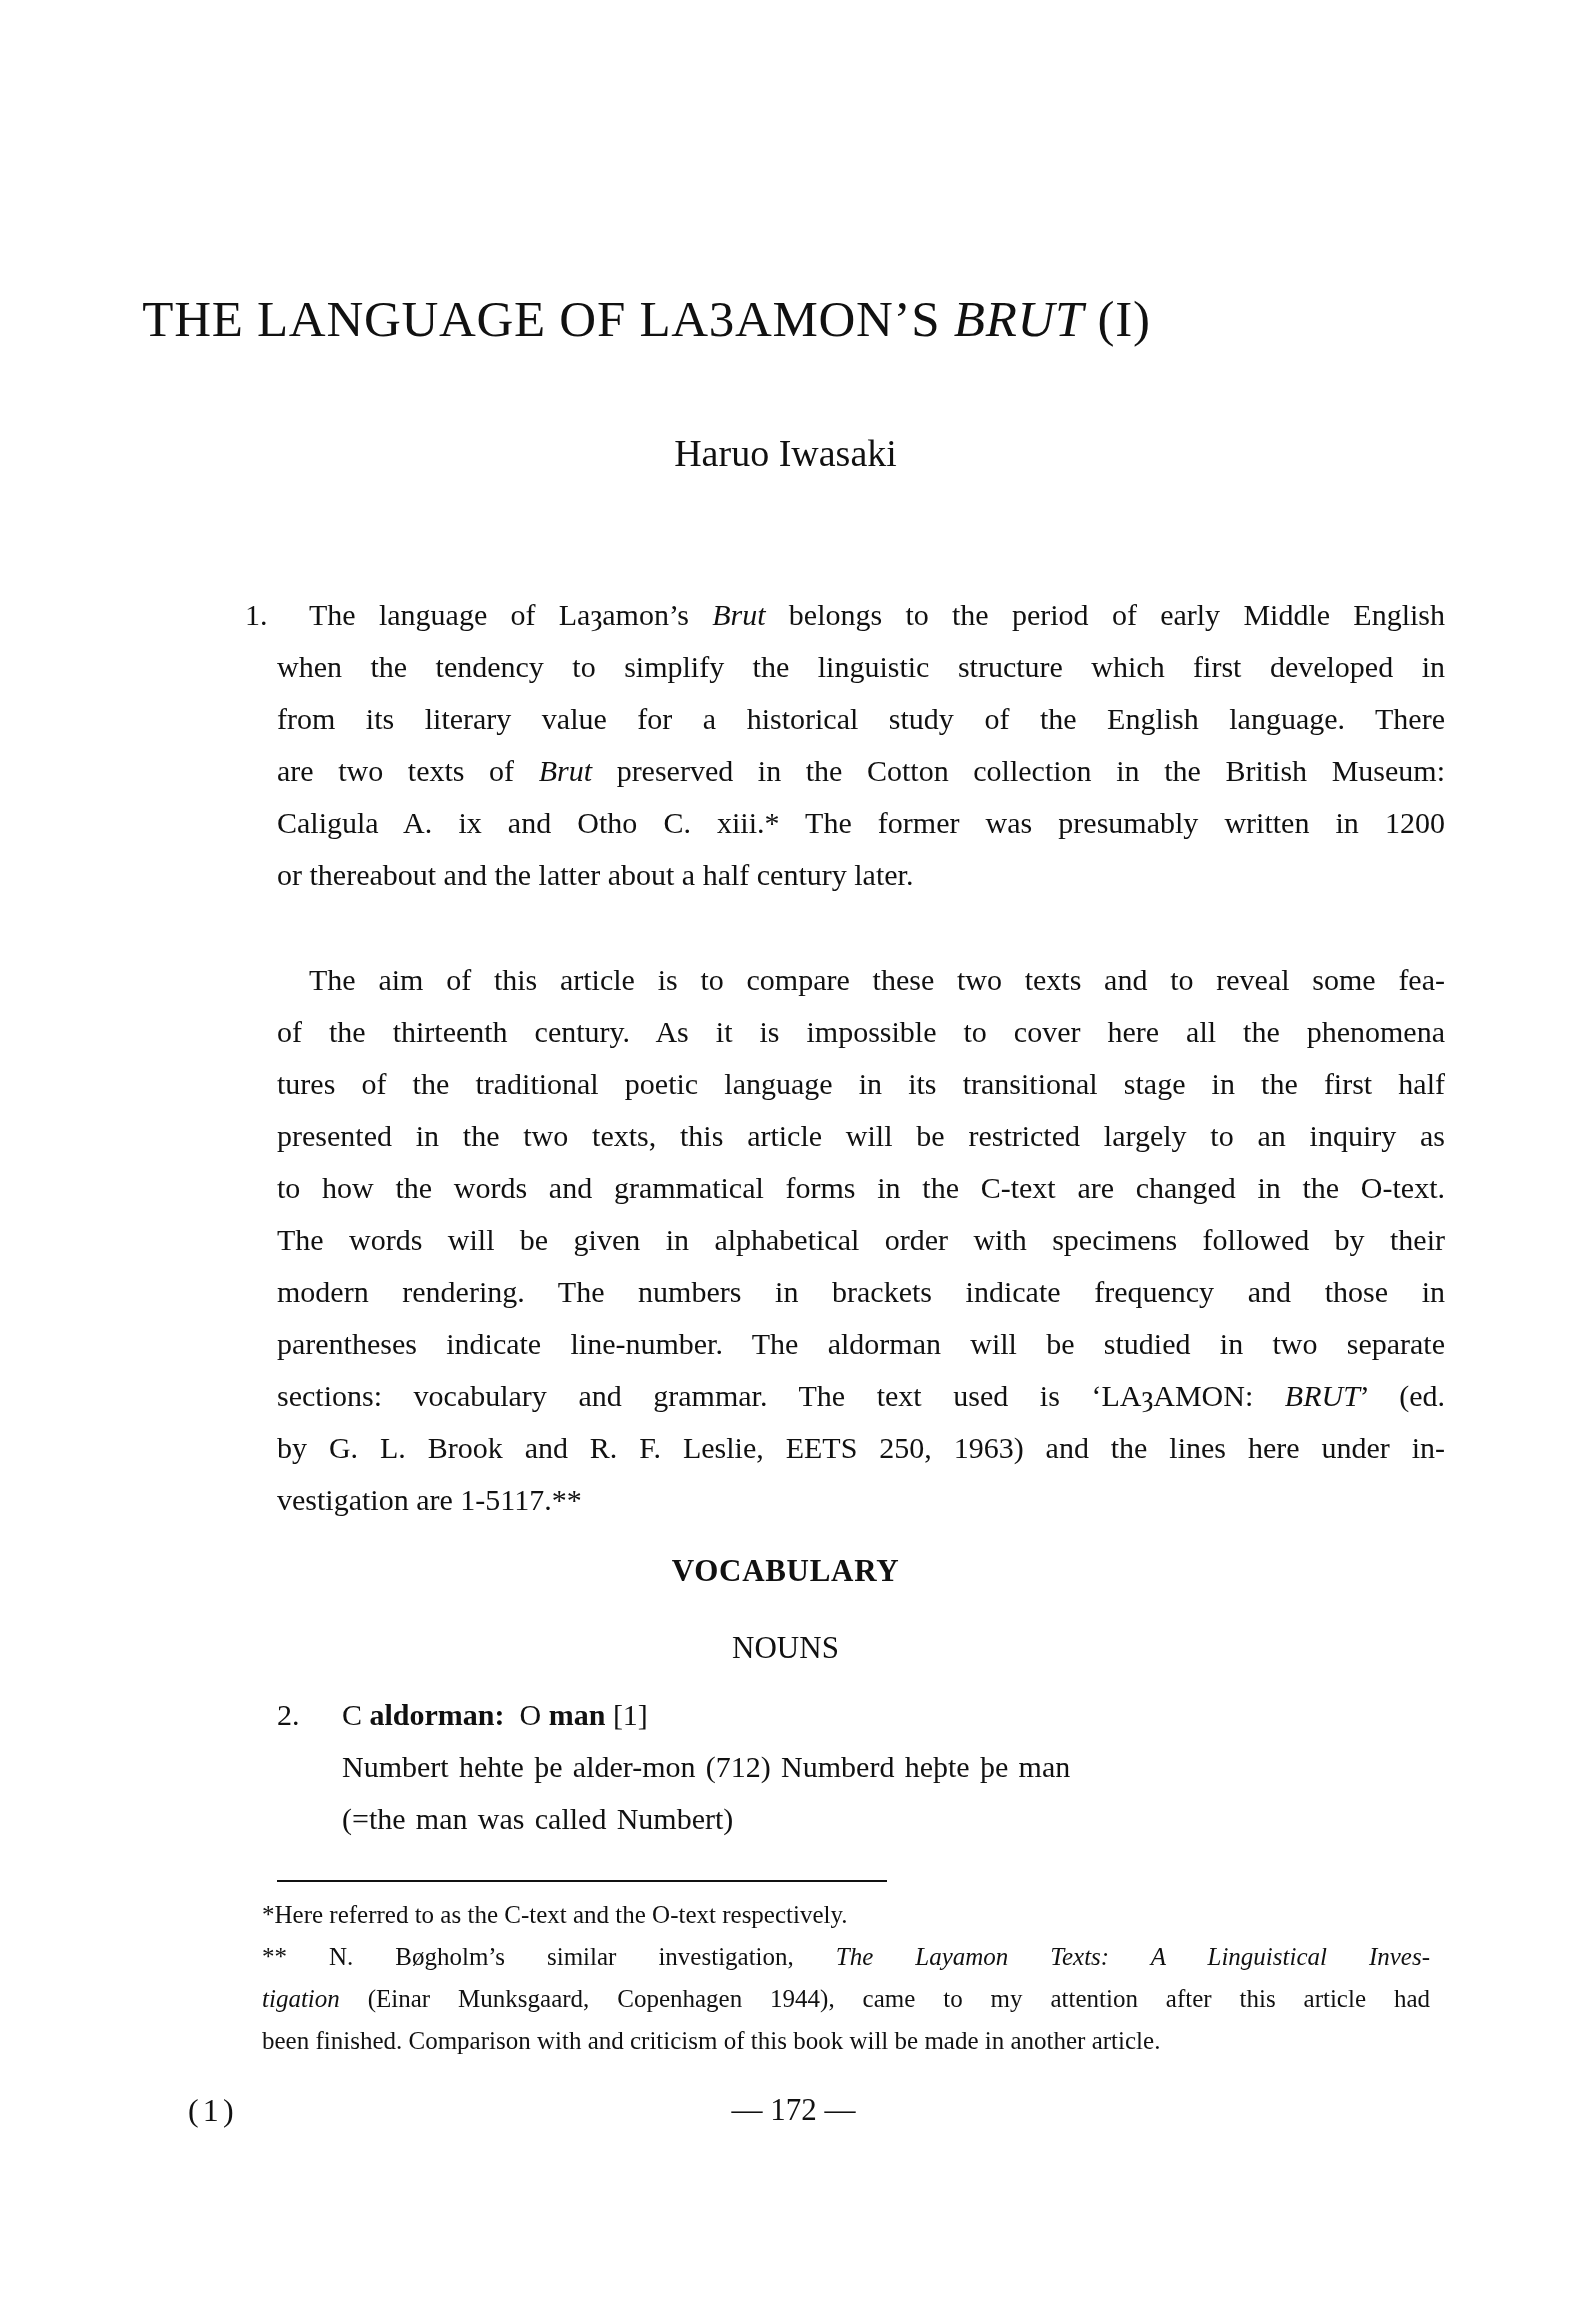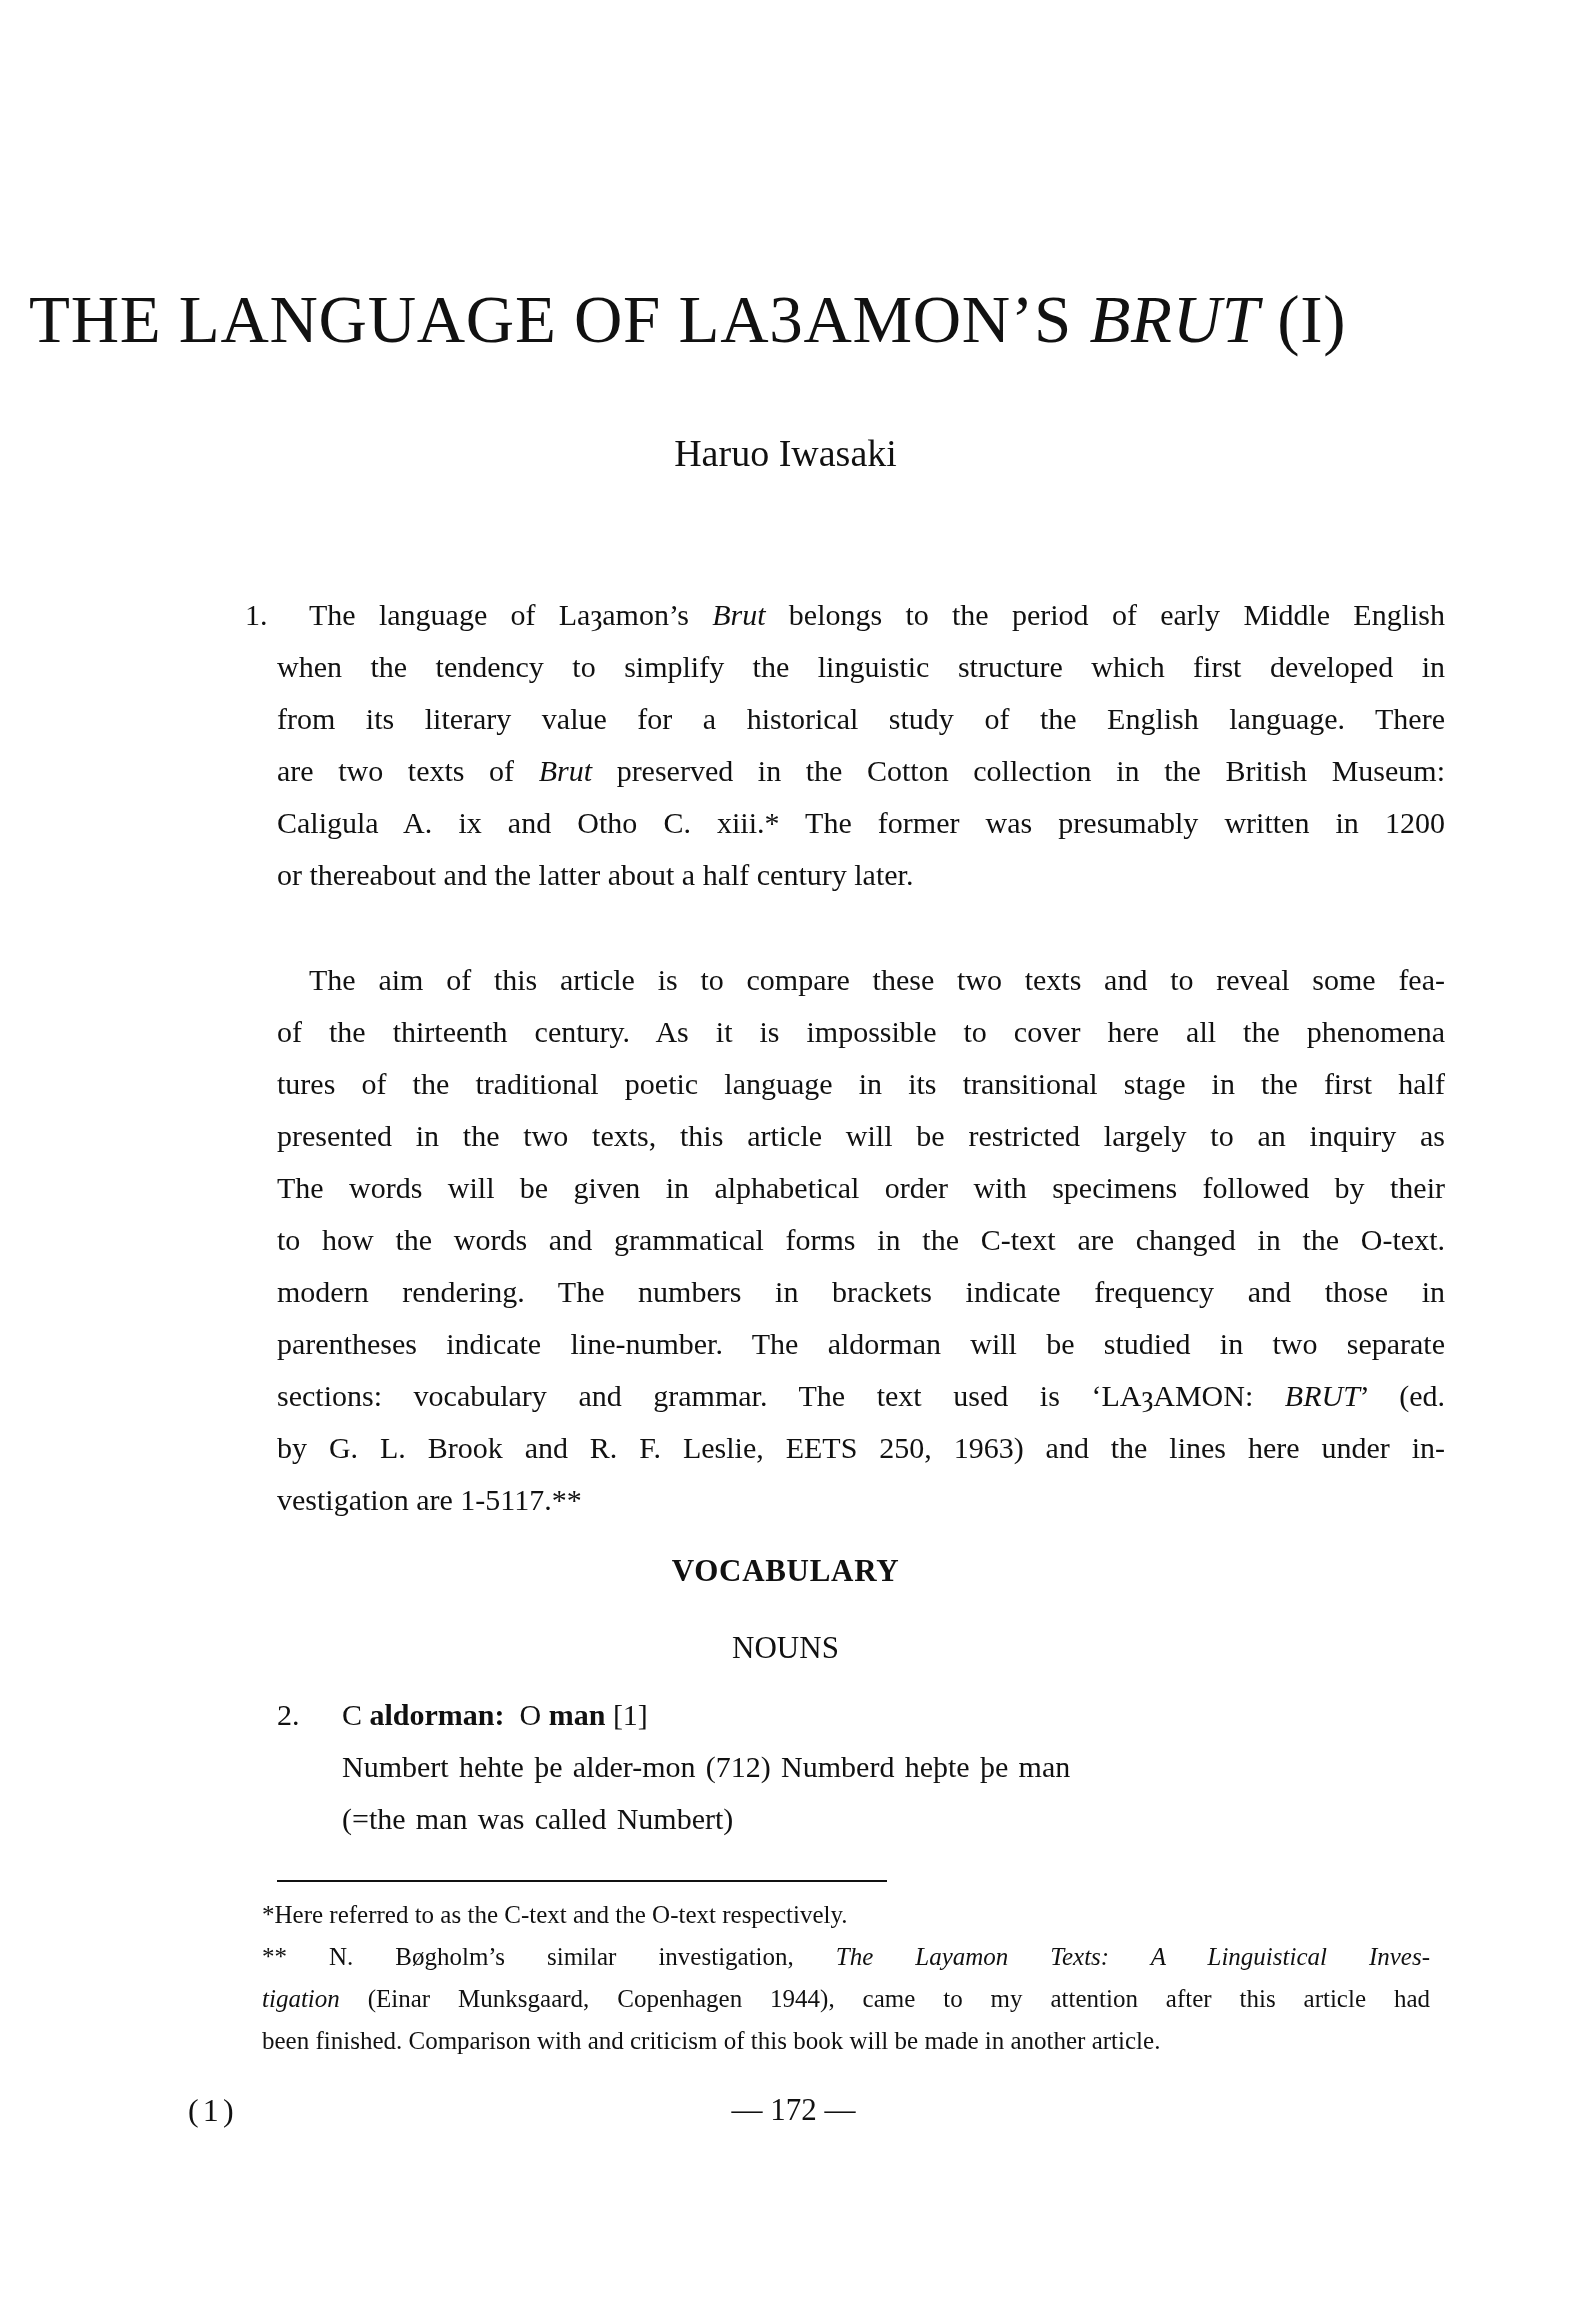--- a/index.html
+++ b/index.html
@@ -3,21 +3,21 @@
 <meta charset="utf-8">
 <style>
   html, body { margin: 0; padding: 0; background: #ffffff; }
   body {
     width: 1571px; height: 2319px; position: relative; overflow: hidden;
     font-family: "Liberation Serif", "DejaVu Serif", serif; color: #111111;
   }
   .abs { position: absolute; white-space: nowrap; }
   #title {
     left: 0; width: 1293px; top: 281px; text-align: center;
-    font-size: 67px; letter-spacing: 0.7px; line-height: 77px; padding-left: 29px;
+    font-size: 51px; letter-spacing: 0.7px; line-height: 77px;
   }
   #title i { font-style: italic; }
   #author {
     left: 0; width: 1571px; top: 429px; text-align: center;
     font-size: 38px; line-height: 49px;
   }
   .para {
     position: absolute; left: 277px; width: 1168px;
     font-size: 30px; line-height: 52px; text-align: justify;
     text-align-last: left;
@@ -62,22 +62,22 @@
     <span class="line">from its literary value for a historical study of the English language.  There</span>
     <span class="line">are two texts of <i>Brut</i> preserved in the Cotton collection in the British Museum:</span>
     <span class="line">Caligula A. ix and Otho C. xiii.*  The former was presumably written in 1200</span>
     <span class="line last">or thereabout and the latter about a half century later.</span>
   </div>
 <div class="para" id="p2">
     <span class="line indent">The aim of this article is to compare these two texts and to reveal some fea-</span>
     <span class="line">of the thirteenth century.  As it is impossible to cover here all the phenomena</span>
     <span class="line">tures of the traditional poetic language in its transitional stage in the first half</span>
     <span class="line">presented in the two texts, this article will be restricted largely to an inquiry as</span>
+    <span class="line">to how the words and grammatical forms in the C-text are changed in the O-text.</span>
     <span class="line">The words will be given in alphabetical order with specimens followed by their</span>
-    <span class="line">to how the words and grammatical forms in the C-text are changed in the O-text.</span>
     <span class="line">modern rendering.  The numbers in brackets indicate frequency and those in</span>
     <span class="line">parentheses indicate line-number.  The aldorman will be studied in two separate</span>
     <span class="line">sections: vocabulary and grammar.  The text used is ‘LAȝAMON:  <i>BRUT</i>’ (ed.</span>
     <span class="line">by G. L. Brook and R. F. Leslie, EETS 250, 1963) and the lines here under in-</span>
     <span class="line last">vestigation are 1-5117.**</span>
   </div>
 
 <div class="abs heading" id="vocab">VOCABULARY</div>
 <div class="abs heading" id="nouns">NOUNS</div>
 

